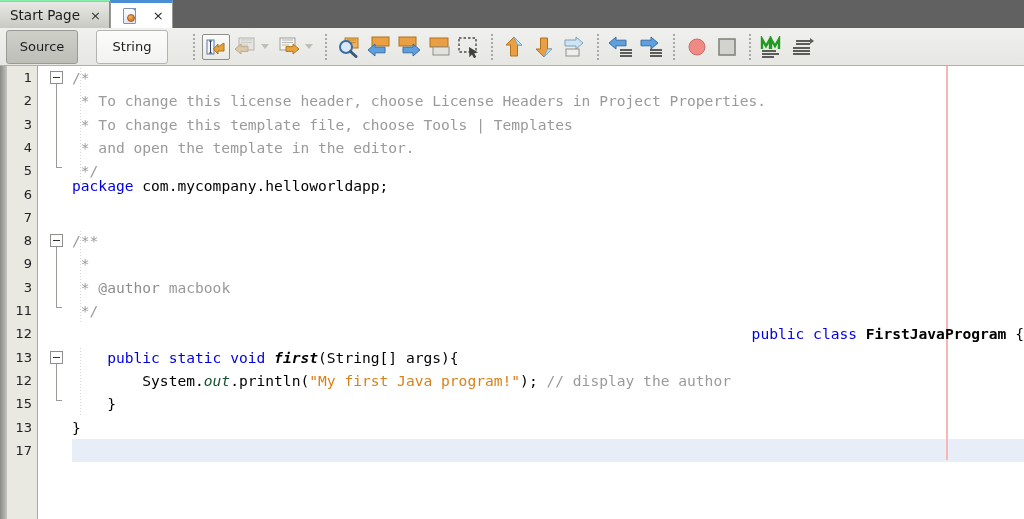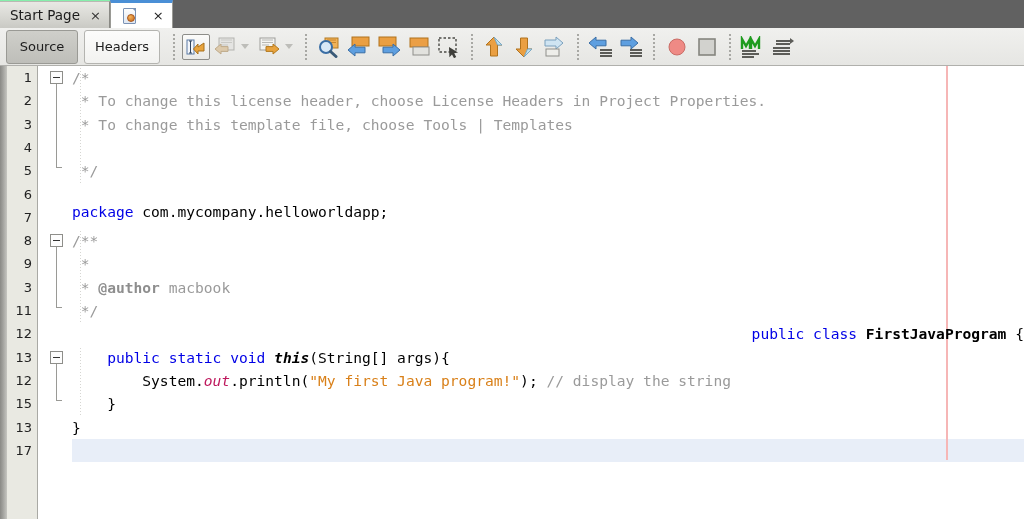--- a/index.html
+++ b/index.html
@@ -82,21 +82,21 @@
     display: flex; align-items: center;
     box-sizing: border-box;
     padding-left: 6px;
   }
   .viewbtn {
     height: 23px; min-width: 72px;
     display: flex; align-items: center; justify-content: center;
     font-size: 13px; color: #1d1d1d;
     border-radius: 3px;
     box-sizing: border-box;
-    margin-right: 6px;
+    margin-right: 18px;
     padding: 16px 10px;
   }
   .viewbtn.sel {
     background: linear-gradient(to bottom,#cfcfca,#bebeb9);
     border: 1px solid #9a9a95;
   }
   .viewbtn.unsel {
     background: linear-gradient(to bottom,#fcfcfb,#f2f2f0);
     border: 1px solid #b4b4b0;
   }
@@ -193,25 +193,25 @@
     position: absolute; height: 1px; background: #9a9a96; width: 6px;
   }
   .indent-guide {
     position: absolute; width: 1px;
     background-image: repeating-linear-gradient(to bottom,#d6d6d2 0px,#d6d6d2 1px,transparent 1px,transparent 3px);
   }
 
   
   .kw { color: #0000e6; }
   .cmt { color: #9a9a9a; }
-  .cmt-b { color: #8e8e8e; font-weight: bold; }
+  .cmt-b { color: #8e8e8e; font-weight: normal; }
   .str { color: #d98019; }
   .cls { color: #000; font-weight: bold; }
   .mth { color: #000; font-weight: bold; font-style: italic; }
-  .fld { color: #be185d; font-style: italic; }
+  .fld { color: #14532d; font-style: italic; }
   .pl { color: #000; }
 </style>
 </head>
 <body>
 
 <div id="app">
 
   <div class="tabbar">
     <div class="tab inactive">
       <span class="tab-label">Start Page</span>
@@ -227,21 +227,21 @@
     </div>
     <div class="tabbar-filler"></div>
   </div>
 
   <div class="toolbar">
 
     <div class="viewbtn sel">
       <span>Source</span>
     </div>
     <div class="viewbtn unsel">
-      <span>Headers</span>
+      <span>String</span>
     </div>
 
     <div class="tb-sep"></div>
 
     <div class="tbtn framed">
       <svg width="20" height="18" viewBox="0 0 20 18">
         <rect x="1" y="2" width="7" height="14" fill="#f2f5fa" stroke="#5a7ba6"></rect>
         <path d="M3 3 h3 M4.5 3 v12 M3 15 h3" stroke="#33465e" fill="none" stroke-width="1"></path>
         <path d="M18 5 v8 l-6 0 0 3 -4.5 -5 4.5 -5 0 3 z" fill="#e8a33d" stroke="#a9701a" stroke-width="1"></path>
       </svg>
@@ -403,30 +403,31 @@
         <div class="fold-box" style="left: 11px; top: 284.6px;"></div>
         <div class="fold-stem" style="left: 17px; top: 297.6px; height: 36.6px;"></div>
         <div class="fold-foot" style="left: 17px; top: 334.2px;"></div>
       </div>
     <div class="code-area" id="codearea">
         <div class="cur-line-hl" style="top: 372.8px;"></div>
       <div class="margin-line"></div>
     <div class="cl" style="top: 0px;"><span class="cmt">/*</span></div>
         <div class="cl" style="top: 23.3px;"><span class="cmt"> * To change this license header, choose License Headers in Project Properties.</span></div>
         <div class="cl" style="top: 46.6px;"><span class="cmt"> * To change this template file, choose Tools | Templates</span></div>
+        <div class="cl" style="top: 69.9px;"><span class="cmt"> * and open the template in the editor.</span></div>
         <div class="cl" style="top: 93.2px;"><span class="cmt"> */</span></div>
-        <div class="cl" style="top: 134px;"><span class="kw">package</span><span class="pl"> com.mycompany.helloworldapp;</span></div>
+        <div class="cl" style="top: 108px;"><span class="kw">package</span><span class="pl"> com.mycompany.helloworldapp;</span></div>
         <div class="cl" style="top: 139.8px;"><span class="pl"></span></div>
         <div class="cl" style="top: 163.1px;"><span class="cmt">/**</span></div>
         <div class="cl" style="top: 186.4px;"><span class="cmt"> *</span></div>
         <div class="cl" style="top: 209.7px;"><span class="cmt"> * </span><span class="cmt-b">@author</span><span class="cmt"> macbook</span></div>
         <div class="cl" style="top: 233px;"><span class="cmt"> */</span></div>
         <div class="cl" style="top: 256.3px; text-align: right;"><span class="kw">public class </span><span class="cls">FirstJavaProgram</span><span class="pl"> {</span></div>
-        <div class="cl" style="top: 279.6px;"><span class="pl">    </span><span class="kw">public static void </span><span class="mth">this</span><span class="pl">(String[] args){</span></div>
-        <div class="cl" style="top: 302.9px;"><span class="pl">        System.</span><span class="fld">out</span><span class="pl">.println(</span><span class="str">"My first Java program!"</span><span class="pl">); </span><span class="cmt">// display the string</span></div>
+        <div class="cl" style="top: 279.6px;"><span class="pl">    </span><span class="kw">public static void </span><span class="mth">first</span><span class="pl">(String[] args){</span></div>
+        <div class="cl" style="top: 302.9px;"><span class="pl">        System.</span><span class="fld">out</span><span class="pl">.println(</span><span class="str">"My first Java program!"</span><span class="pl">); </span><span class="cmt">// display the author</span></div>
         <div class="cl" style="top: 326.2px;"><span class="pl">    }</span></div>
         <div class="cl" style="top: 349.5px;"><span class="pl">}</span></div>
         <div class="cl" style="top: 372.8px;"><span class="pl"></span></div>
         <div class="indent-guide" style="left: 8px; top: 2px; height: 116.5px;"></div>
         <div class="indent-guide" style="left: 8px; top: 165.1px; height: 93.2px;"></div>
         <div class="indent-guide" style="left: 8px; top: 281.6px; height: 69.9px;"></div>
       </div>
   </div>
 
 </div>

